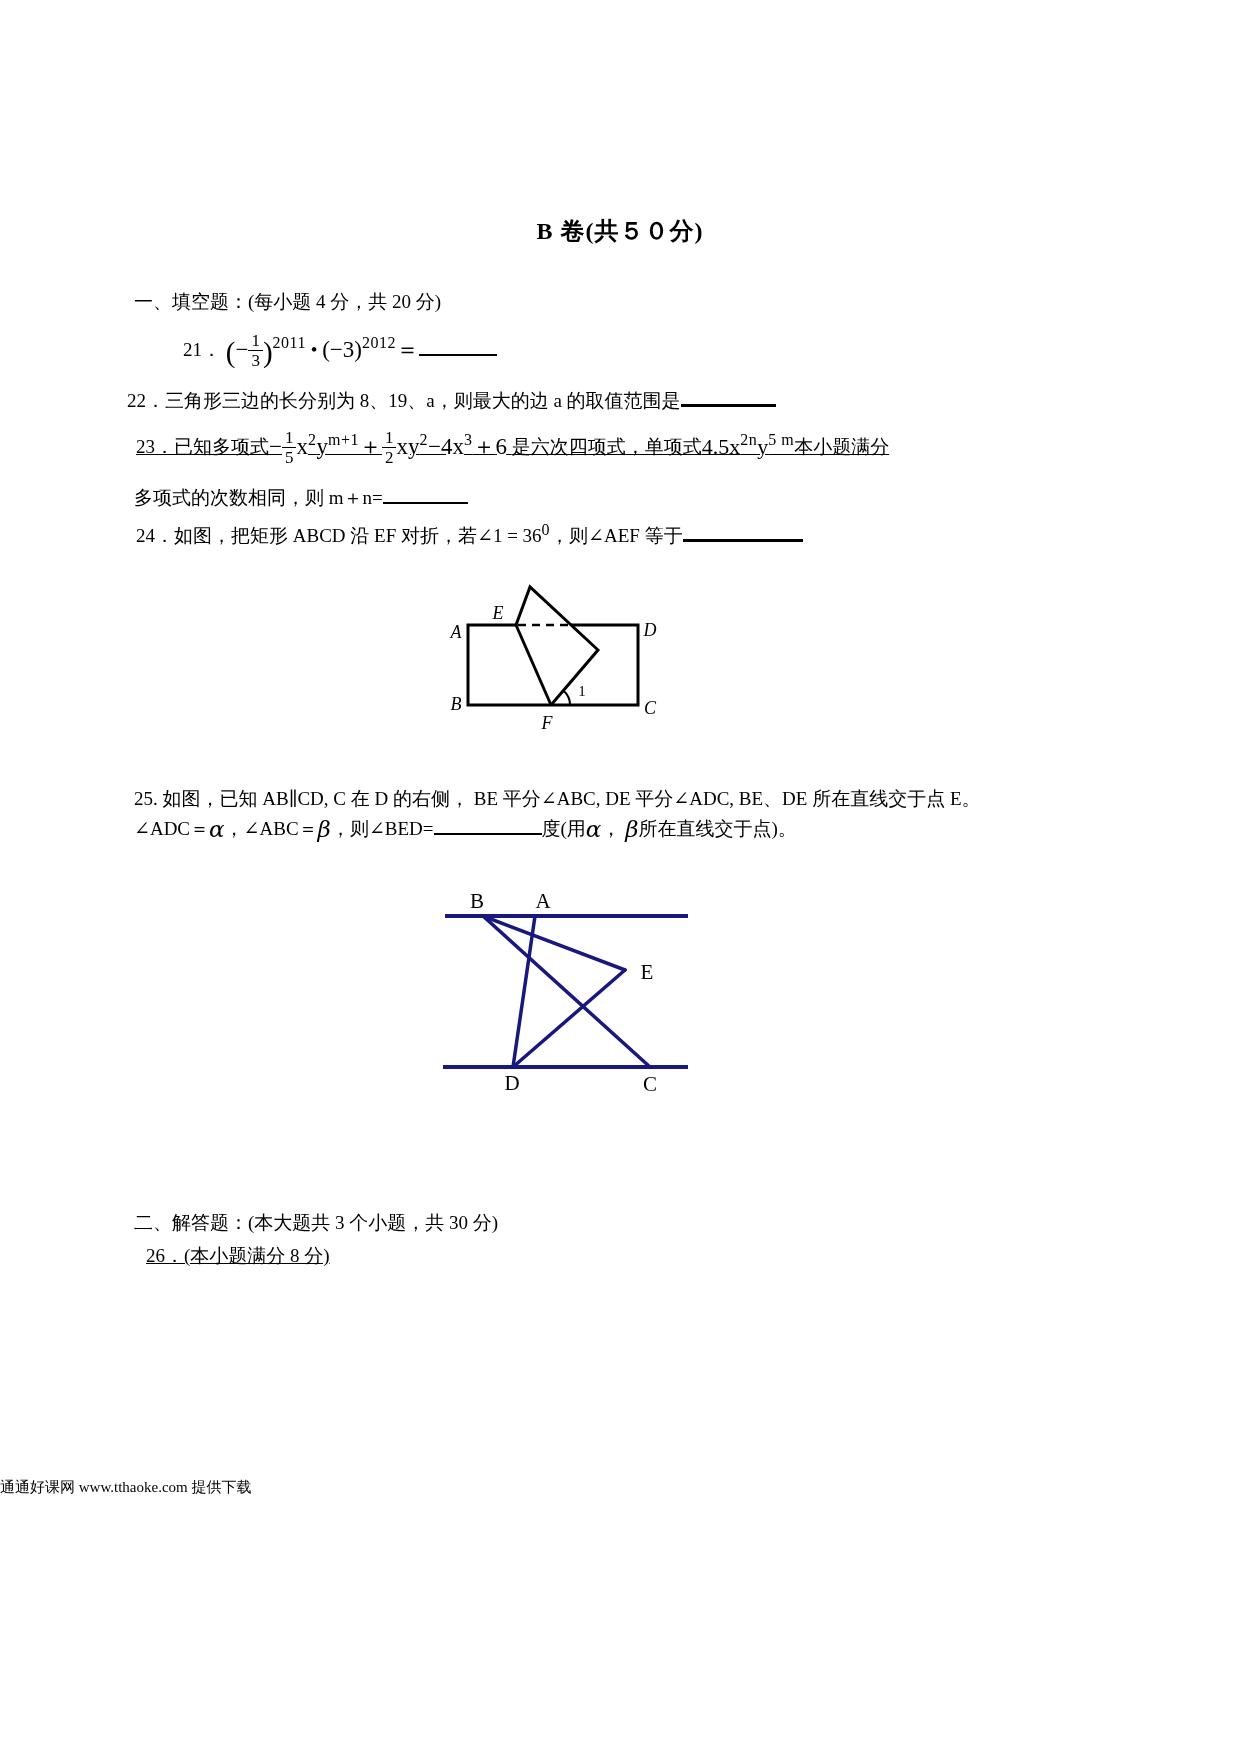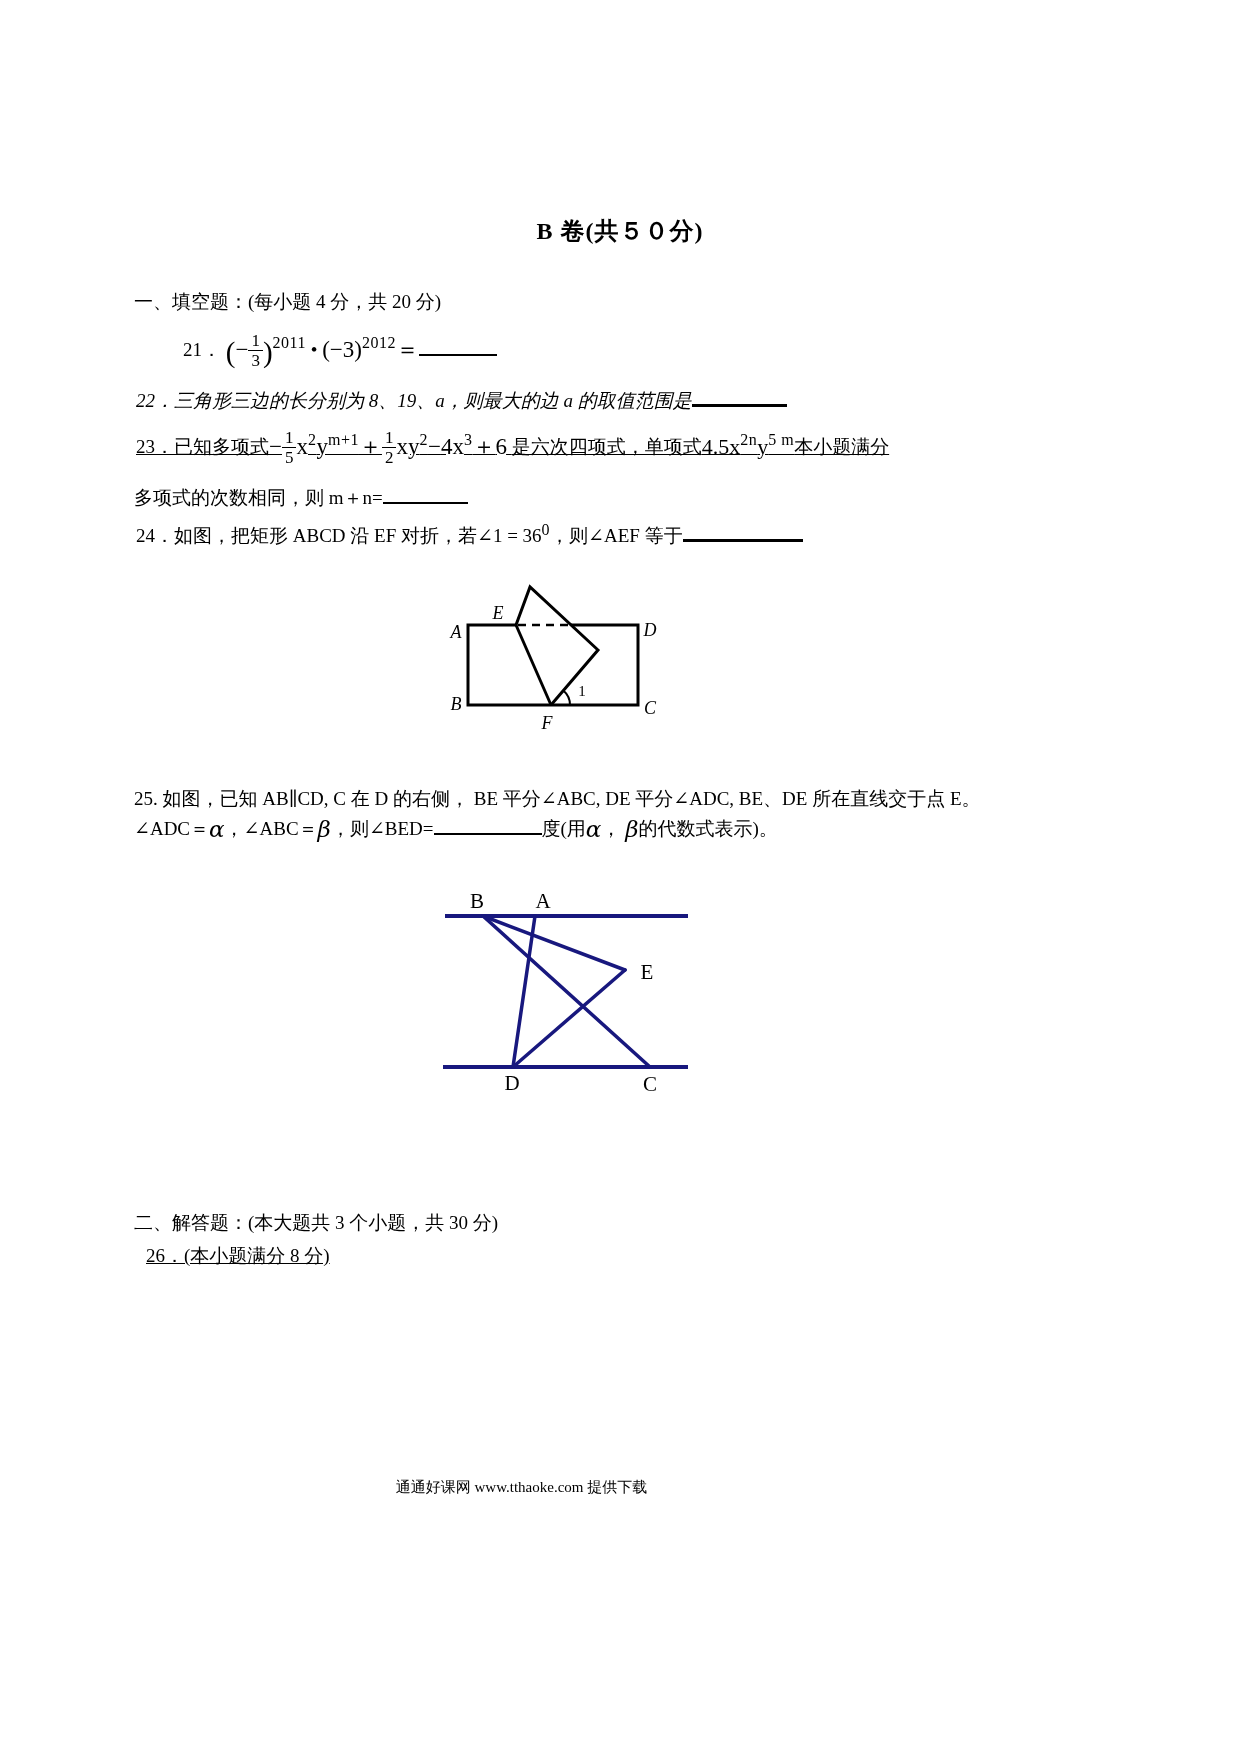--- a/index.html
+++ b/index.html
@@ -15,40 +15,40 @@
   sup{font-size:16px;letter-spacing:0.5px;}
   .bigp{font-size:29px;vertical-align:-0.22em;}
   .mid23{font-size:19px;}
   .bignum{font-size:23px;vertical-align:-0.08em;}
   .mono23{font-size:22px;vertical-align:-0.05em;}
   .blank{display:inline-block;border-bottom:2px solid #000;height:0.85em;}
   .blank.thick{border-bottom-width:3px;}
   .greek{font-style:italic;font-family:"DejaVu Serif",serif;}
   .exprline{font-family:"Liberation Sans","DejaVu Sans",sans-serif;font-size:24px;}
   .calcword{font-size:20px;font-family:"Liberation Serif","DejaVu Serif",serif;}
-  .footer{width:1043px;text-align:center;font-size:15px;}
+  .footer{width:1043px;text-align:left;font-size:15px;}
   svg text{font-family:"Liberation Serif","DejaVu Serif",serif;}
 </style>
 </head>
 <body>
 
 <div class="page">
 
   <div class="abs title" style="top:215px;left:0;">B 卷(共５０分)</div>
 
   <div class="abs t19" style="left:134px;top:289px;">一、填空题：(每小题 4 分，共 20 分)</div>
 
   <div class="abs t19" style="left:136px;top:331px;margin-left:47px;">
     <span>21．</span>
     <span class="bigp">(</span><span class="bignum">−</span><span class="frac"><span class="fn">1</span><span class="fd">3</span></span><span class="bigp">)</span><sup>2011</sup>
     <span>•</span>
     <span class="bignum">(−3)</span><sup>2012</sup><span class="bignum">＝</span><span class="blank" style="width:78px;"></span>
   </div>
 
-  <div class="abs t19" style="left:136px;top:388px;font-style:italic;">
+  <div class="abs t19" style="left:127px;top:388px;">
     <span>22．三角形三边的长分别为 8、19、a，则最大的边 a 的取值范围是</span><span class="blank thick" style="width:95px;"></span>
   </div>
 
   <div class="abs t19" style="left:136px;top:428px;text-decoration:underline;">
     <span>23．已知多项式</span><span class="bignum">−</span><span class="frac"><span class="fn">1</span><span class="fd">5</span></span><span class="bignum">x</span><sup>2</sup><span class="bignum">y</span><sup>m+1</sup><span class="bignum">＋</span><span class="frac"><span class="fn">1</span><span class="fd">2</span></span><span class="bignum">xy</span><sup>2</sup><span class="bignum">−</span><span class="bignum">4x</span><sup>3</sup><span class="bignum">＋</span><span class="bignum">6</span>
     <span class="mid23">是六次四项式，单项式</span><span class="mono23">4.5x</span><sup>2n</sup><span class="mono23">y</span><sup>5 m</sup><span>本小题满分</span>
   </div>
 
   <div class="abs t19" style="left:134px;top:485px;">
     <span>多项式的次数相同，则 m＋n=</span><span class="blank" style="width:85px;border-bottom-width:2.5px;"></span>
@@ -74,21 +74,21 @@
       <text x="100" y="47">E</text>
       <text x="149" y="157">F</text>
       <text x="184" y="124" font-size="15" font-style="normal">1</text>
     </g>
   </svg>
 
   <div class="abs t19" style="left:134px;top:786px;">
     <span>25. 如图，已知 AB∥CD, C 在 D 的右侧， BE 平分∠ABC, DE 平分∠ADC, BE、DE 所在直线交于点 E。</span>
   </div>
   <div class="abs t19" style="left:134px;top:816px;">
-    <span>∠ADC＝</span><span class="greek bignum">α</span><span>，∠ABC＝</span><span class="greek bignum">β</span><span>，则∠BED=</span><span class="blank" style="width:108px;border-bottom-width:2.5px;"></span><span>度(用</span><span class="greek bignum">α</span><span>，</span> <span class="greek bignum">β</span><span>的代数式表示)。</span>
+    <span>∠ADC＝</span><span class="greek bignum">α</span><span>，∠ABC＝</span><span class="greek bignum">β</span><span>，则∠BED=</span><span class="blank" style="width:108px;border-bottom-width:2.5px;"></span><span>度(用</span><span class="greek bignum">α</span><span>，</span> <span class="greek bignum">β</span><span>所在直线交于点)。</span>
   </div>
 
   <svg class="abs" style="left:428px;top:878px;" width="284" height="230" viewBox="0 0 284 230">
     <g fill="none" stroke="#18187e">
       <path stroke-width="4" d="M17,38 H260"></path>
       <path stroke-width="4" d="M15,189 H260"></path>
       <g stroke-width="3.5" stroke-linecap="round">
         <path d="M55,38 L222,189"></path>
         <path d="M55,38 L197,92"></path>
         <path d="M85,189 L107,38"></path>

